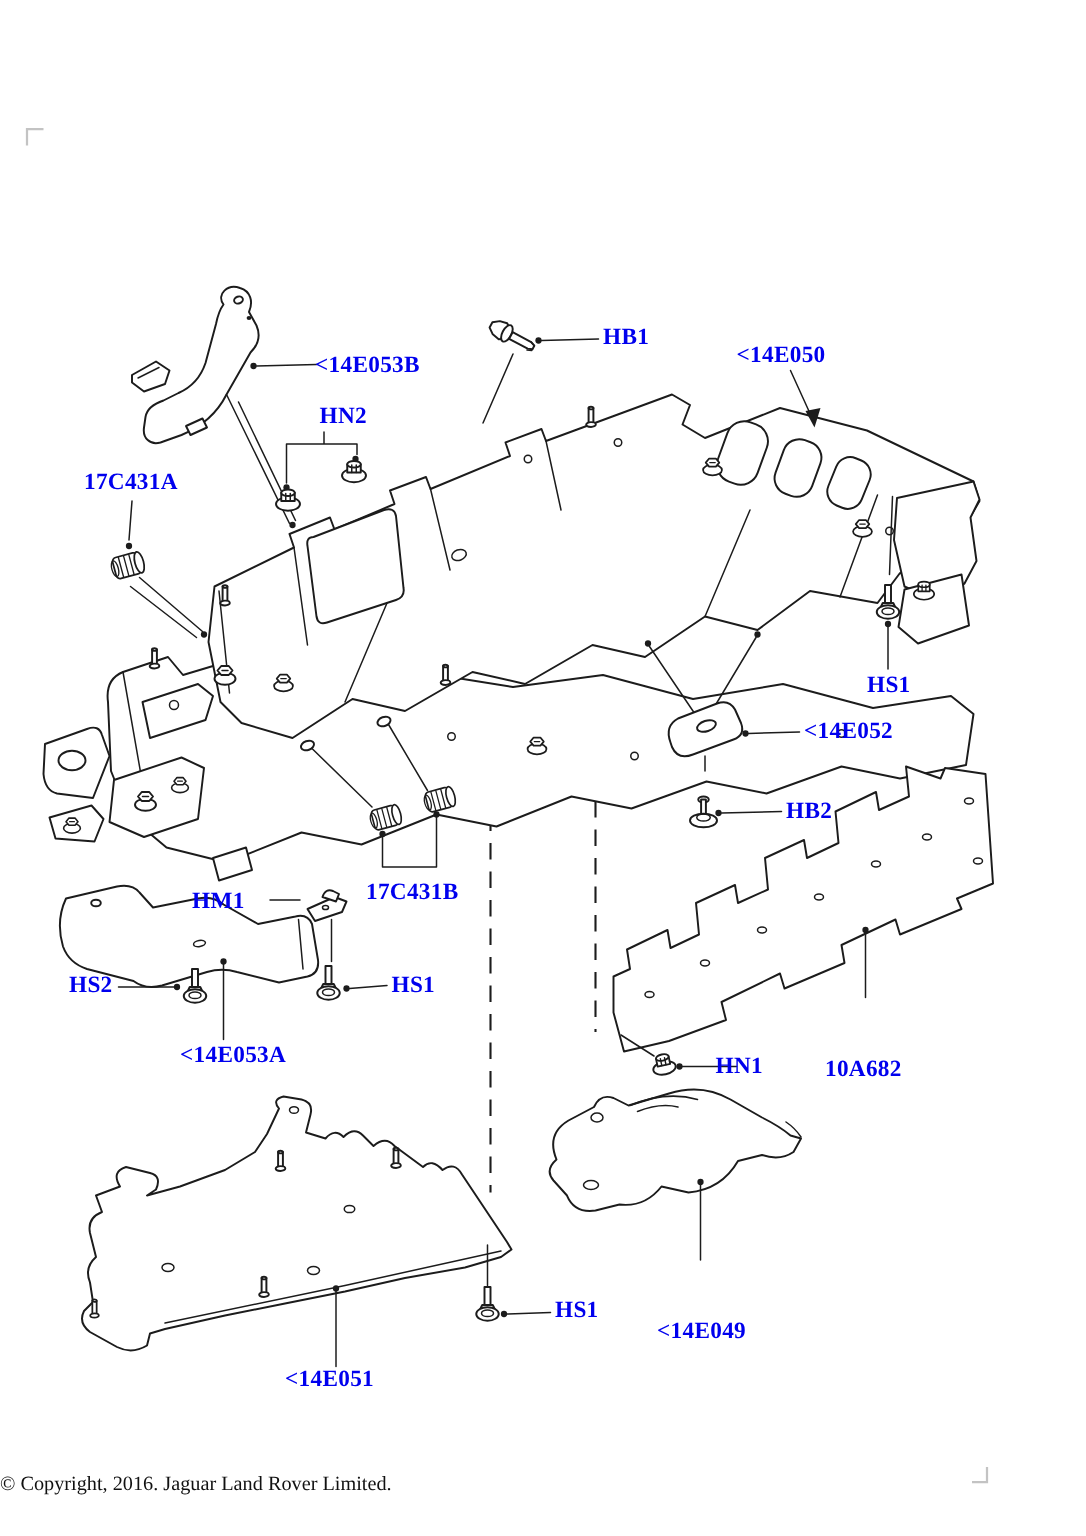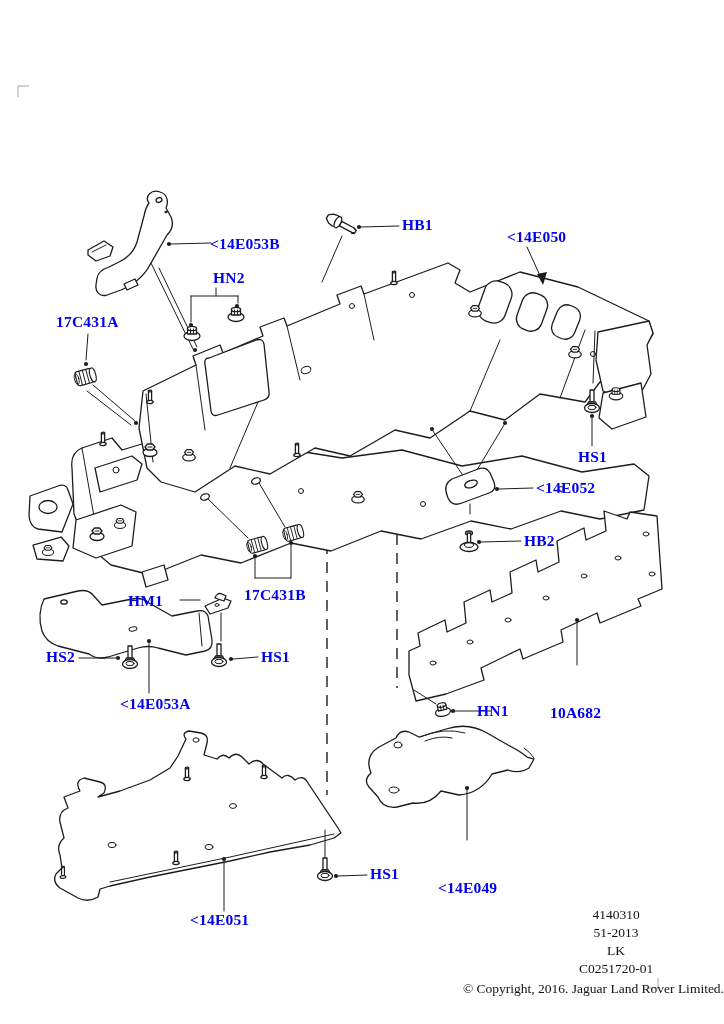--- a/index.html
+++ b/index.html
@@ -8,21 +8,21 @@
   .art{position:absolute;left:0;top:0;}
   .fw{fill:#ffffff;stroke:#1C1C1C;stroke-width:1.3;stroke-linejoin:round;stroke-linecap:round;}
   .thin{fill:none;stroke:#1C1C1C;stroke-width:1;stroke-linejoin:round;stroke-linecap:round;}
   .dot{fill:#1C1C1C;stroke:none;}
   .dash{fill:none;stroke:#1C1C1C;stroke-width:1.4;stroke-dasharray:11 8;}
   .cm{fill:none;stroke:#C3C3C3;stroke-width:1.5;}
   .callout{position:absolute;color:#0000EE;font-weight:bold;font-size:15.5px;
            line-height:16px;white-space:nowrap;letter-spacing:.2px;cursor:pointer;}
   .refblock{position:absolute;left:556px;top:906px;width:120px;text-align:center;
             font-size:13.5px;color:#111;line-height:18px;}
-  .copyright{position:absolute;left:0;top:981px;width:100%;text-align:right;
+  .copyright{position:absolute;left:0;top:981px;width:100%;text-align:left;
              font-size:13.5px;color:#111;}
 </style>
 </head>
 <body>
 
 <div class="page">
 
 <svg class="art" width="724" height="1024" viewBox="0 0 724 1024">
   <defs>
     <g id="g-screw">
@@ -300,38 +300,32 @@
     <path class="thin" d="M325,830 V857"></path>
     <use href="#g-screw" transform="translate(325,876)"></use>
     <circle class="dot" cx="336" cy="876" r="2.1"></circle>
     <path class="thin" d="M338,876 L367,875"></path>
   </g>
 </svg>
 
 <div class="callout" style="left:210px;top:236px">&lt;14E053B</div>
 <div class="callout" style="left:213px;top:270px">HN2</div>
 <div class="callout" style="left:402px;top:217px">HB1</div>
-<div class="callout" style="left:507px;top:229px">&lt;14E050</div>
+<div class="callout" style="left:491px;top:229px">&lt;14E050</div>
 <div class="callout" style="left:56px;top:314px">17C431A</div>
 <div class="callout" style="left:578px;top:449px">HS1</div>
 <div class="callout" style="left:536px;top:480px">&lt;14E052</div>
 <div class="callout" style="left:524px;top:533px">HB2</div>
 <div class="callout" style="left:244px;top:587px">17C431B</div>
 <div class="callout" style="left:128px;top:593px">HM1</div>
 <div class="callout" style="left:46px;top:649px">HS2</div>
 <div class="callout" style="left:261px;top:649px">HS1</div>
 <div class="callout" style="left:120px;top:696px">&lt;14E053A</div>
 <div class="callout" style="left:550px;top:705px">10A682</div>
 <div class="callout" style="left:477px;top:703px">HN1</div>
 <div class="callout" style="left:438px;top:880px">&lt;14E049</div>
 <div class="callout" style="left:370px;top:866px">HS1</div>
 <div class="callout" style="left:190px;top:912px">&lt;14E051</div>
 
-<div class="refblock">
-  <div>4140310</div>
-  <div>51-2013</div>
-  <div>LK</div>
-  <div>C0251720-01</div>
+
+<div class="copyright">© Copyright, 2016. Jaguar Land Rover Limited.</div>
+
 </div>
 
-<div class="copyright">© Copyright, 2016. Jaguar Land Rover Limited.</div>
-
-</div>
-
 </body></html>

